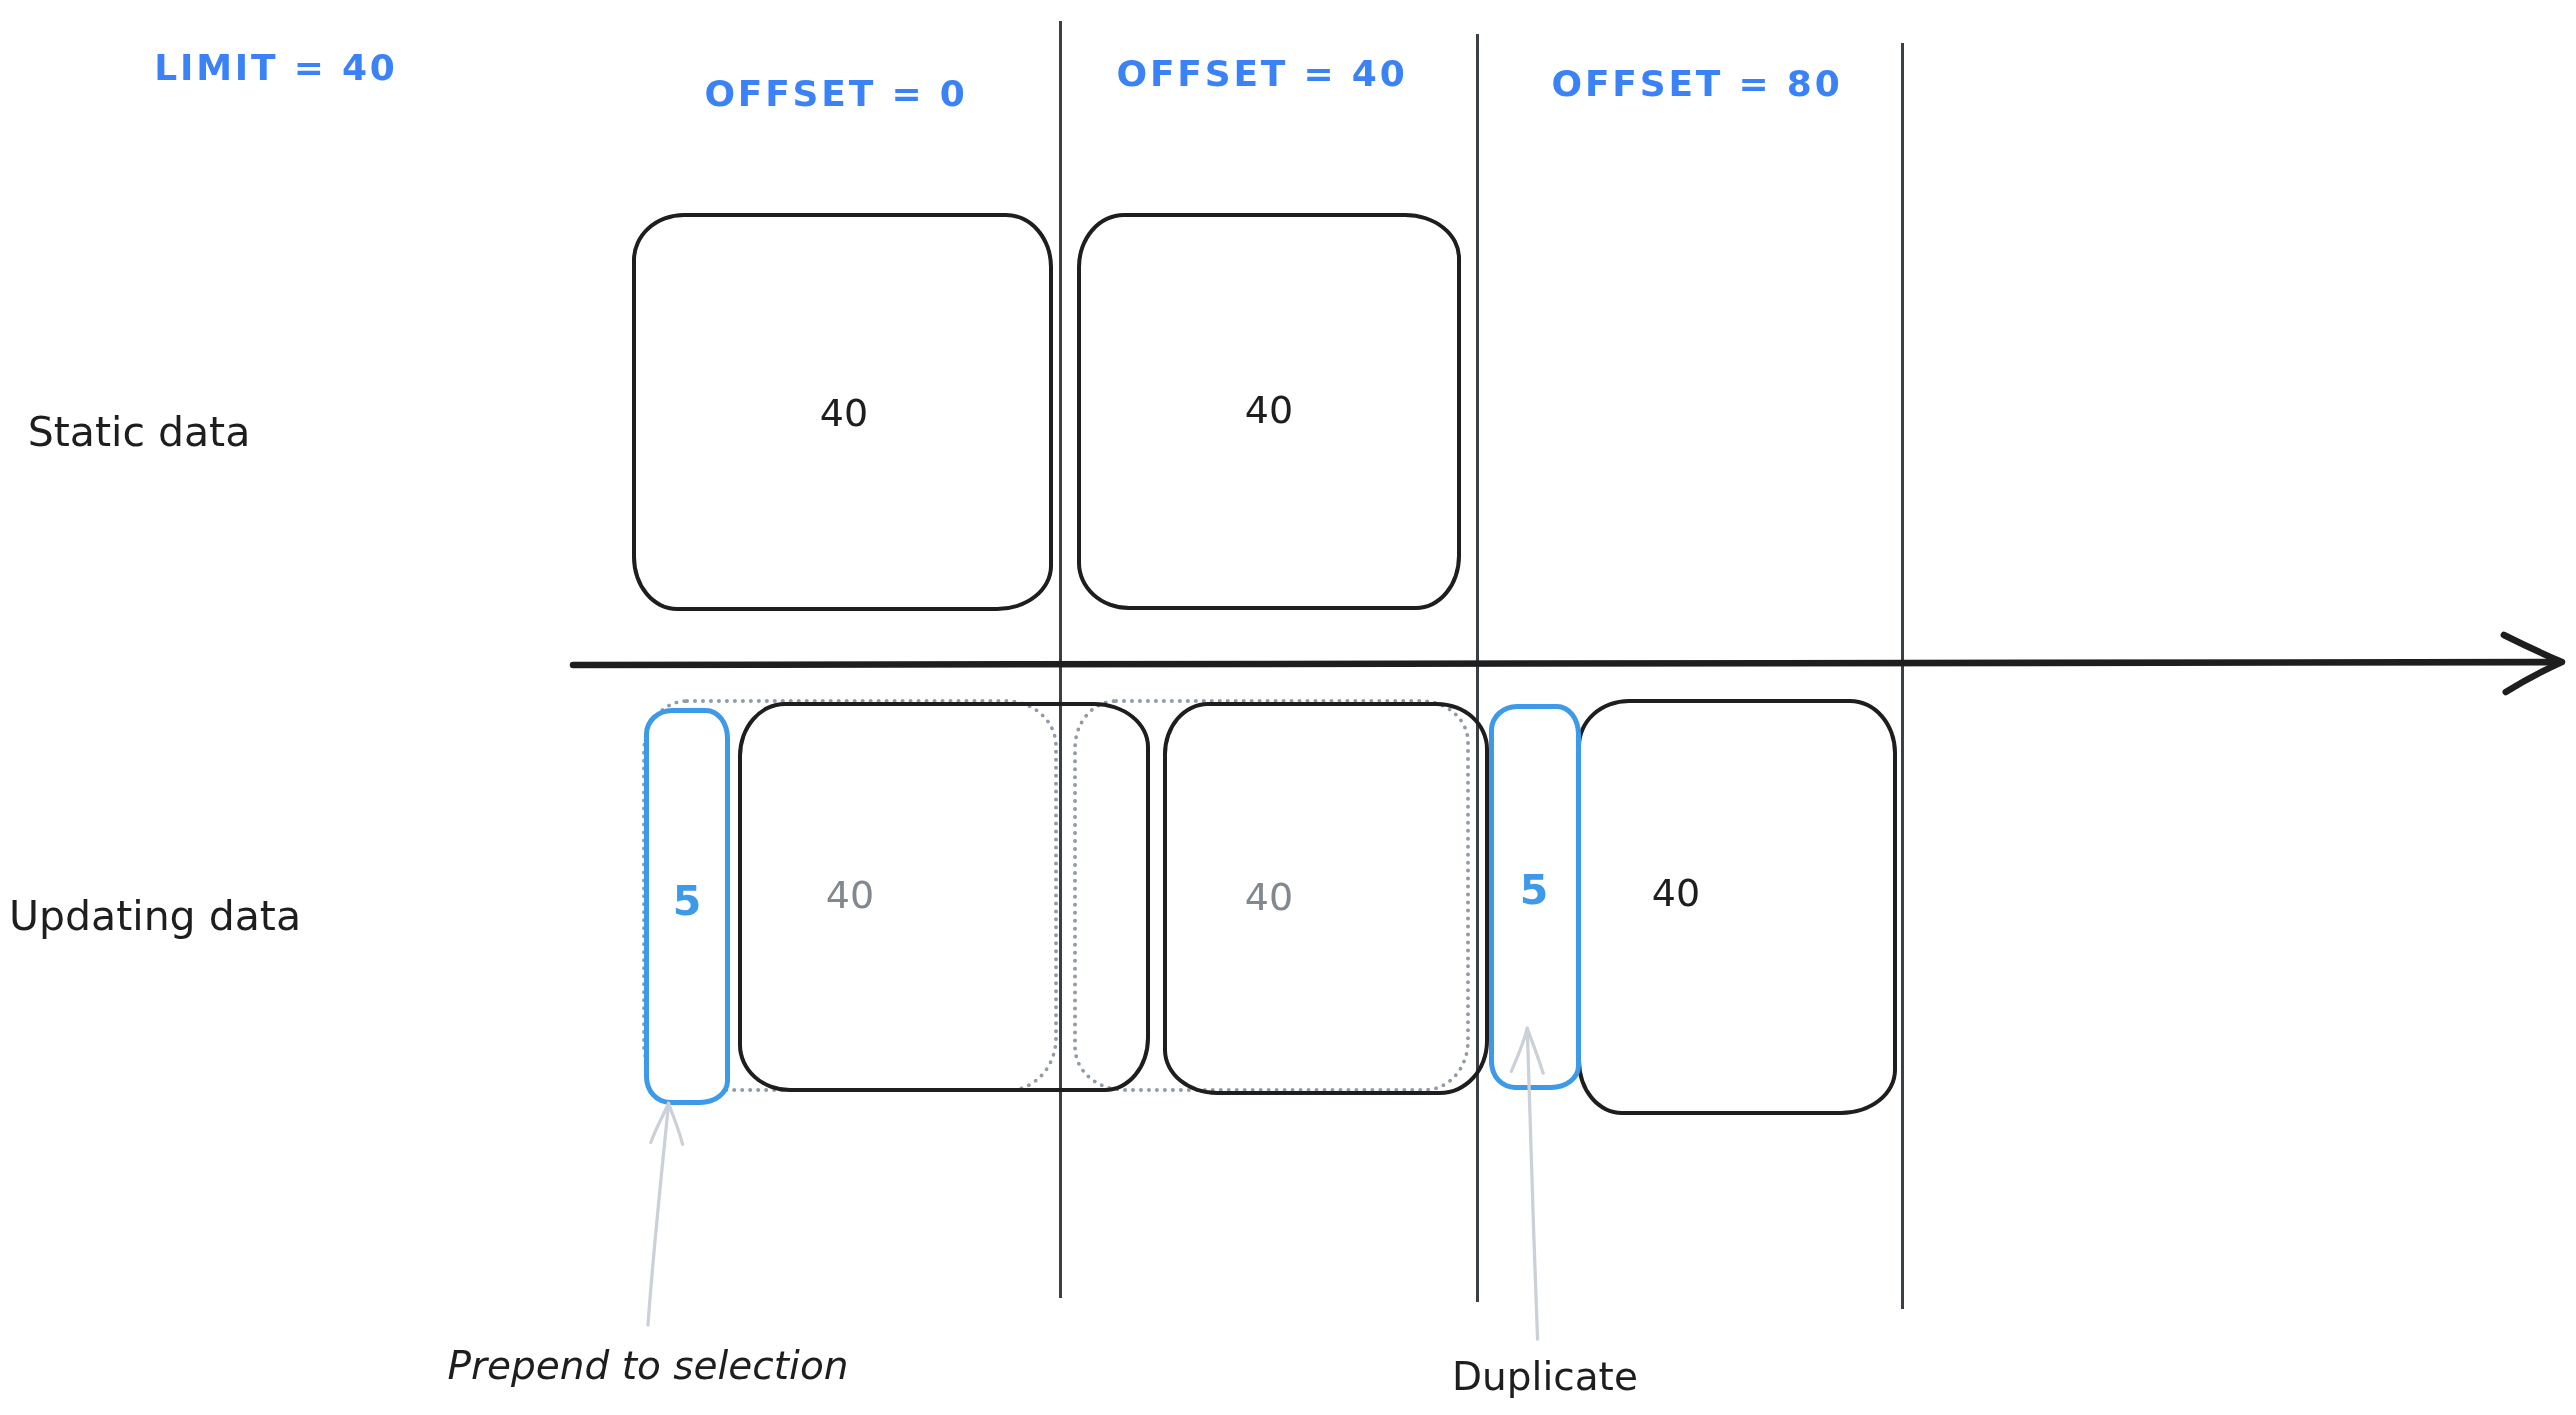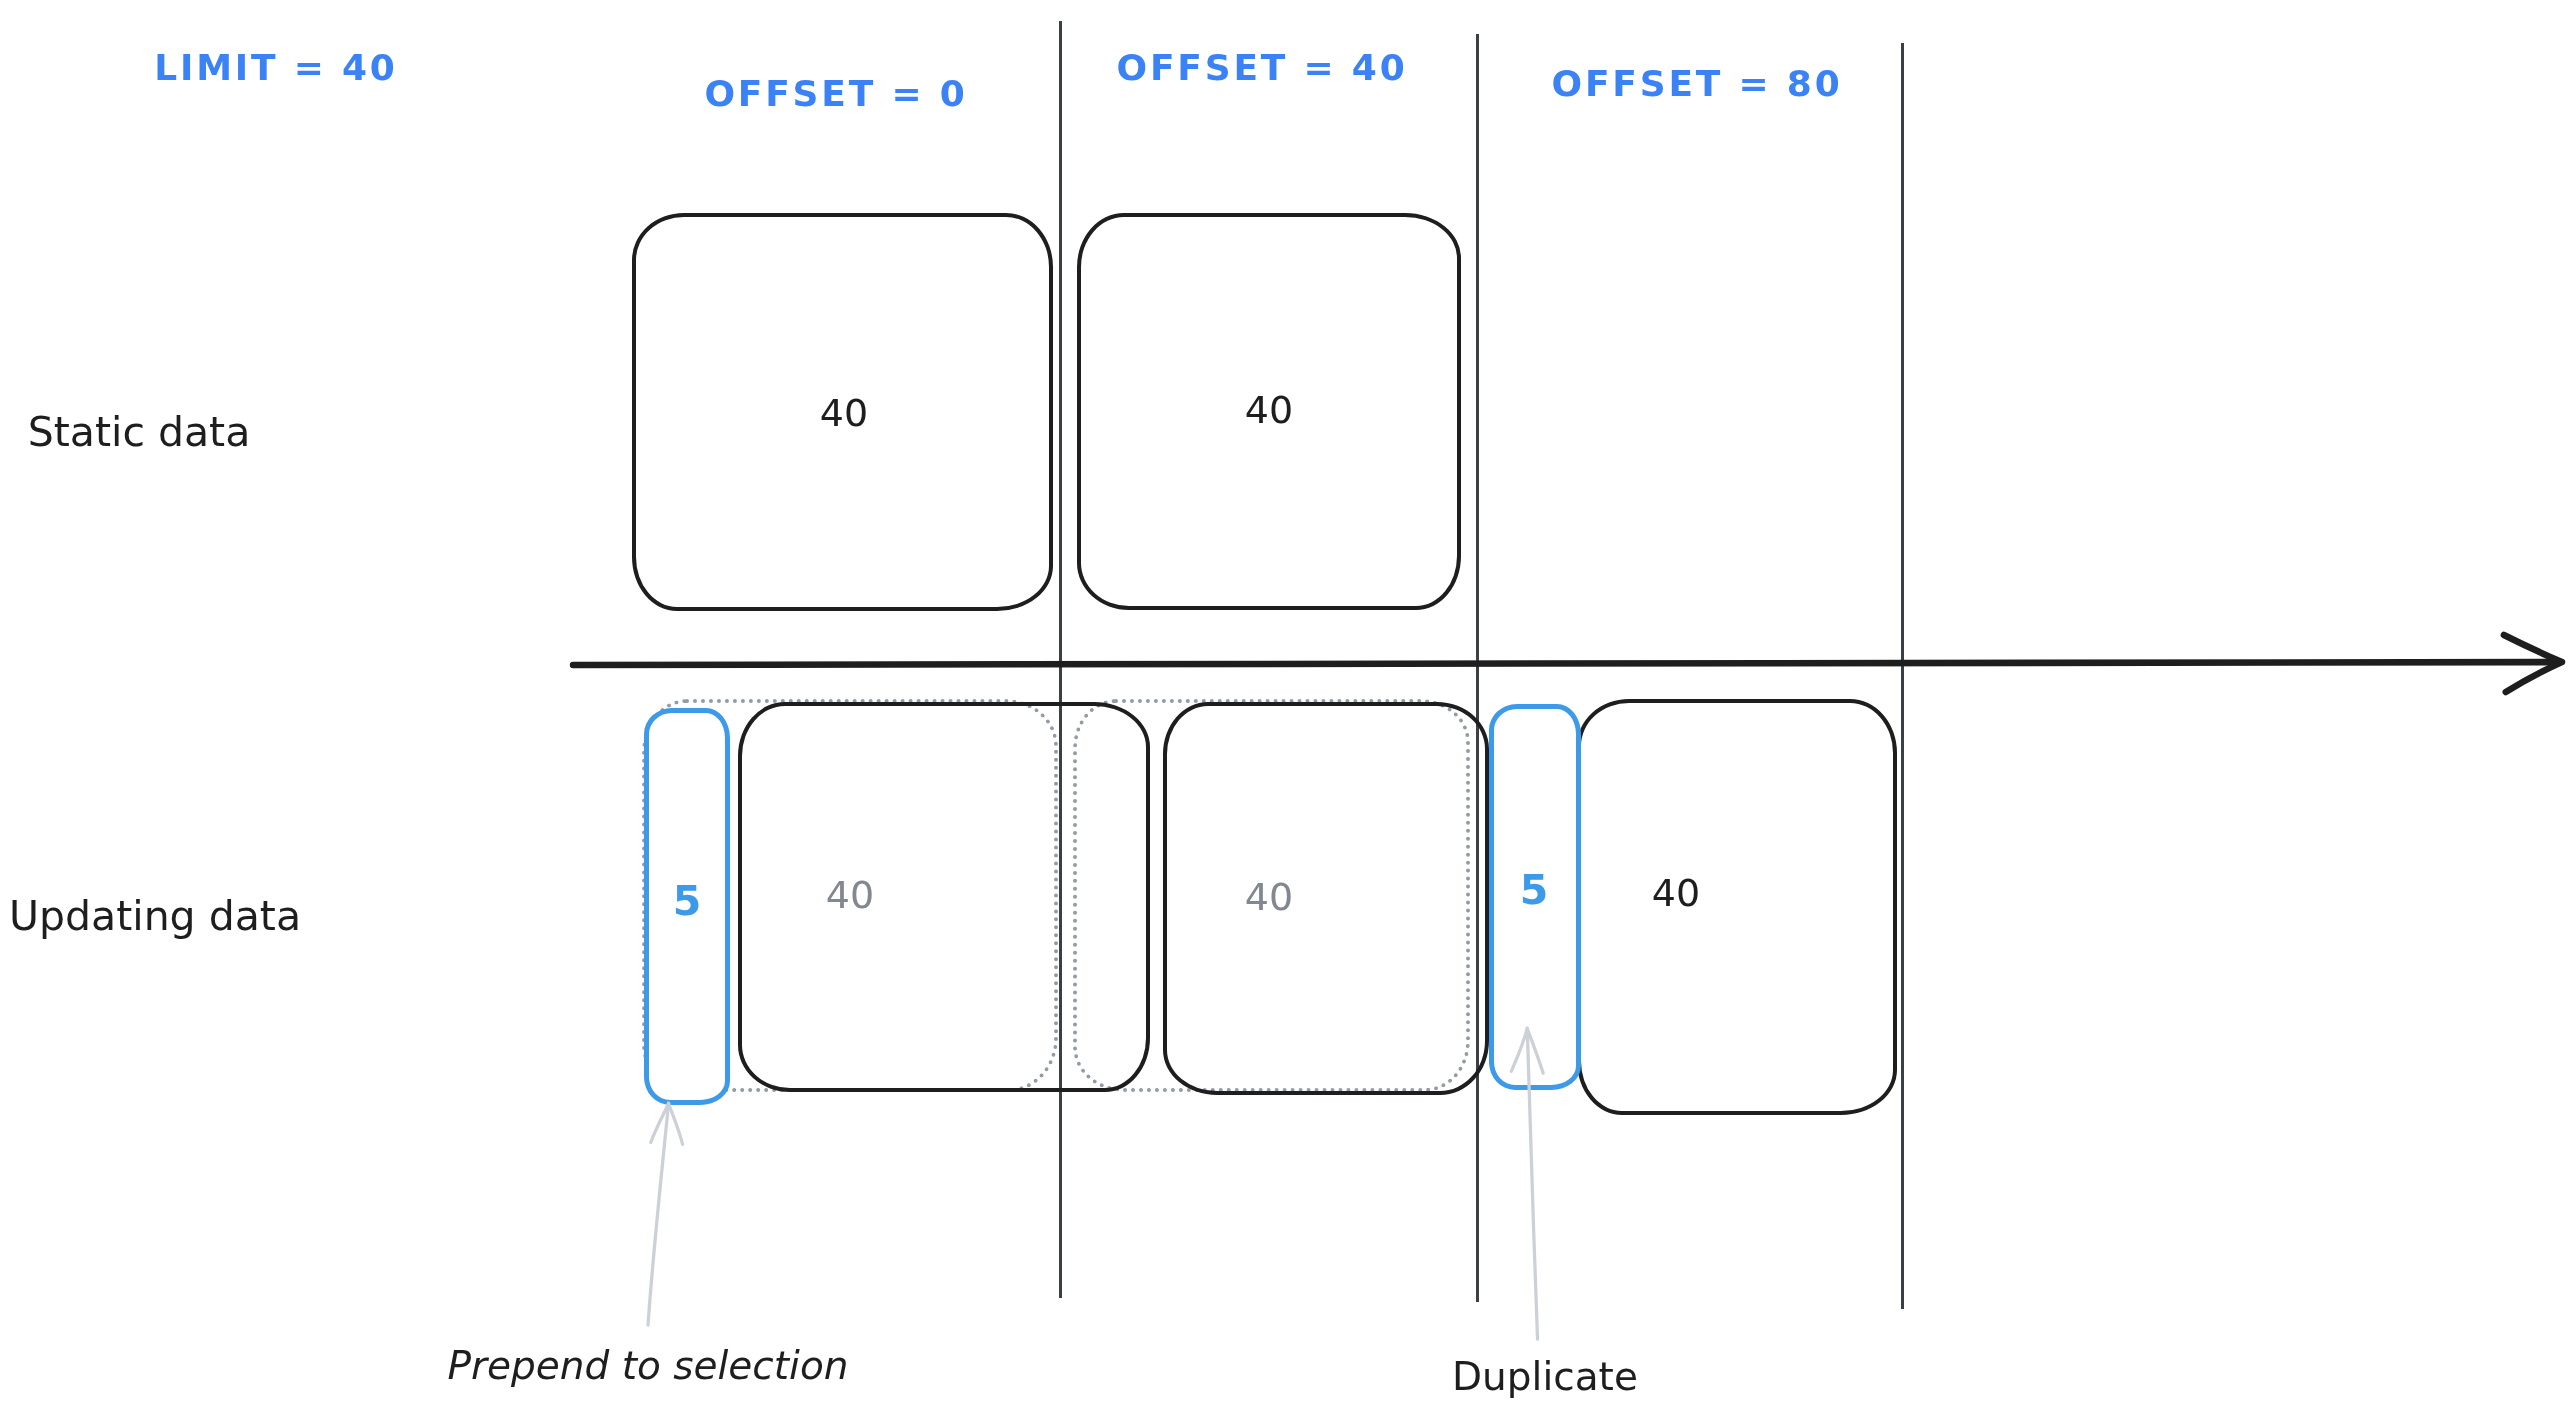--- a/index.html
+++ b/index.html
@@ -72,21 +72,21 @@
     pointer-events: none;
   }
 </style>
 </head>
 <body>
 
 <div class="canvas">
 
   <div class="lbl col-label" style="left:276px; top:68px;">LIMIT = 40</div>
   <div class="lbl col-label" style="left:836px; top:74px;margin-top:20px;">OFFSET = 0</div>
-  <div class="lbl col-label" style="left:1262px; top:68px;">OFFSET = 40</div>
+  <div class="lbl col-label" style="left:1262px; top:74px;">OFFSET = 40</div>
   <div class="lbl col-label" style="left:1697px; top:84px;">OFFSET = 80</div>
 
   <div class="lbl row-label" style="left:139px; top:396px;margin-top:36px;">Static data</div>
   <div class="lbl row-label" style="left:155px; top:916px;">Updating data</div>
 
   <div class="vline" style="left:1059px; top:20.6px; height:1277px;"></div>
   <div class="vline" style="left:1476px; top:34px; height:1268px;"></div>
   <div class="vline" style="left:1901px; top:43px; height:1266px;"></div>
 
   <div class="box r-a" style="left:632px; top:213px; width:421px; height:398px;"></div>

